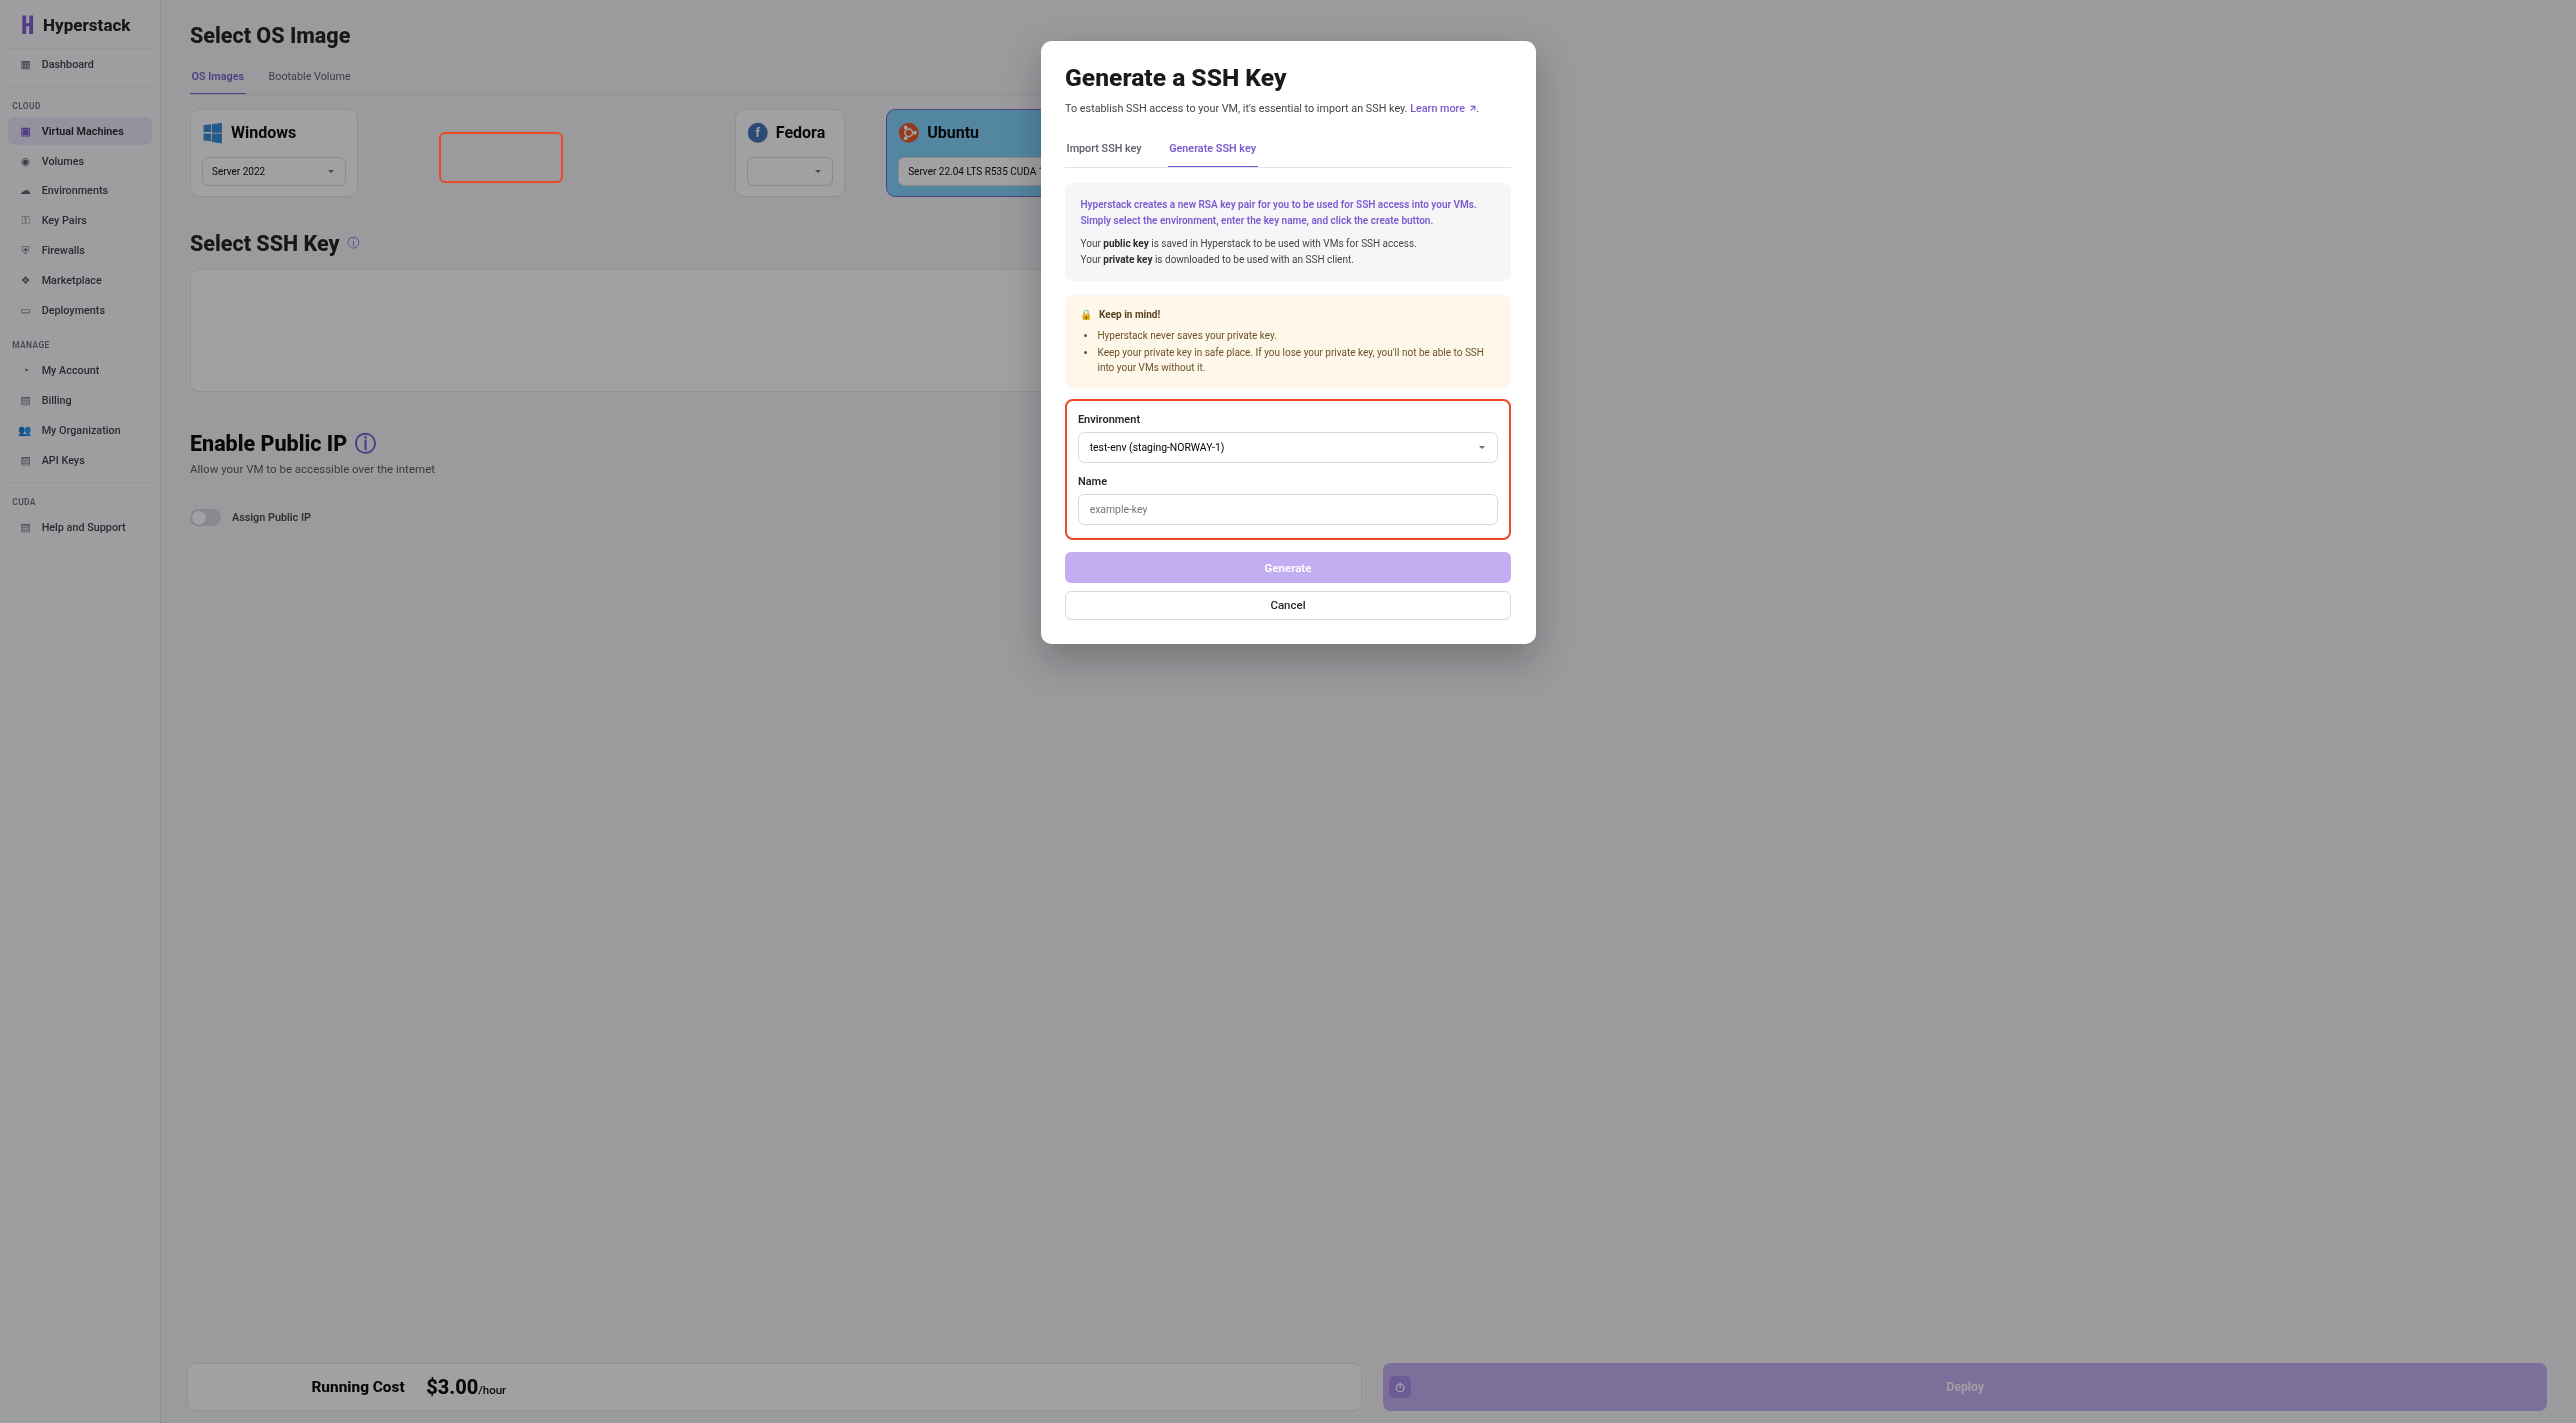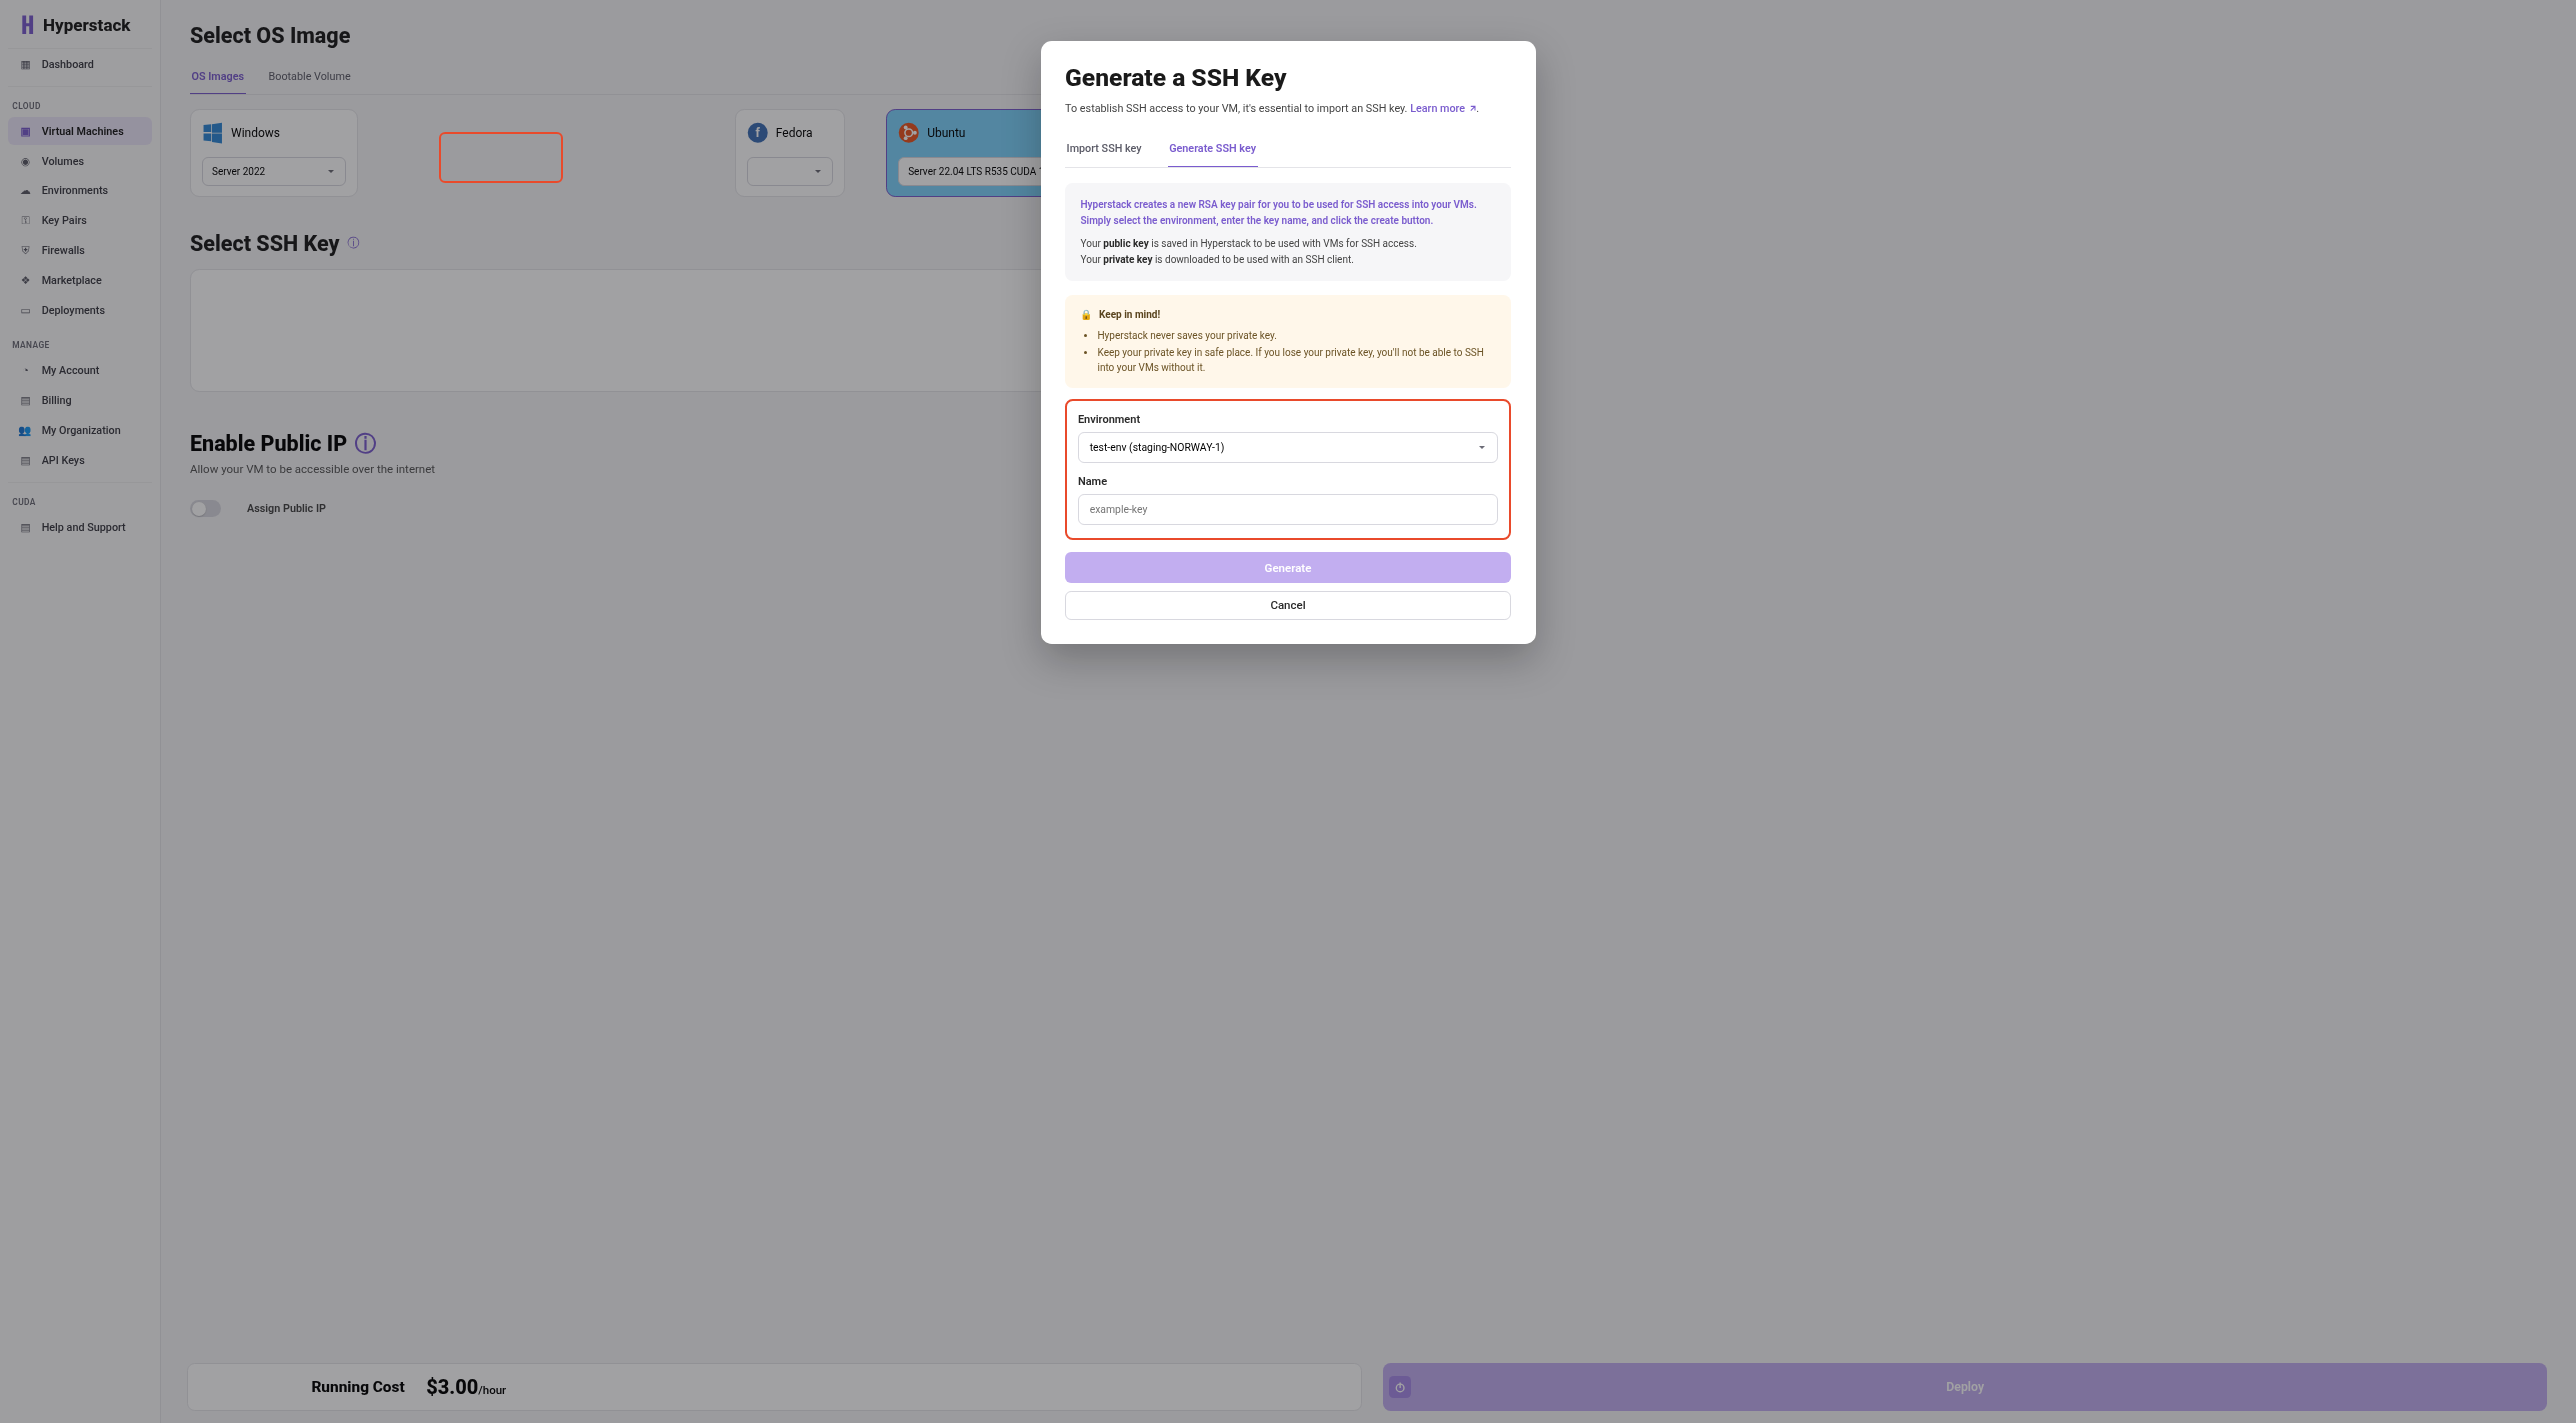--- a/index.html
+++ b/index.html
@@ -25,31 +25,31 @@
 .tabs-row { display: flex; gap: 21.5px; border-bottom: 0.8px solid #e4e4e8; margin-bottom: 14px; }
 .tab { padding: 7.7px 1.5px 10.8px; font-size: 10.8px; color: #5a5a66; cursor: pointer; }
 .tab.active { color: #7a5cce; font-weight: 600; border-bottom: 1.5px solid #7a5cce; }
 
 .os-grid { display: flex; gap: 15.4px; }
 .os-card { flex: 1; background: #fff; border: 0.8px solid #e4e4e8; border-radius: 9.2px; padding: 10.8px; }
 .os-card.spacer { background: transparent; border: none; }
 .os-card.selected { border: 1.5px solid #7a5cce; background: #7dd3fc; margin-left: 26px; }
 .os-head { display: flex; align-items: center; gap: 7.7px; margin-bottom: 12.3px; }
 .os-head .os-ico { width: 21.5px; height: 23px; display: flex; align-items: center; justify-content: center; }
-.os-name { font-size: 12px; font-weight: 400; }
+.os-name { font-size: 16px; font-weight: 700; }
 .os-select { width: 100%; height: 29px; border: 0.8px solid #d8d8df; border-radius: 6.1px; background: #fff; padding: 0 28px 0 9.2px; font-size: 10px; position: relative; display: flex; align-items: center; overflow: hidden; white-space: nowrap; text-overflow: ellipsis; }
 .os-select::after { content: ""; position: absolute; right: 10.8px; top: 12.3px; border: 3.8px solid transparent; border-top-color: #6b6b76; }
 
 .ssh-title-row { display: flex; align-items: center; gap: 7.7px; margin-top: 34px; }
 .info-ico { color: #7a5cce; }
 .ssh-placeholder { height: 123px; background: #fff; border: 0.8px solid #e4e4e8; border-radius: 9.2px; margin-top: 12.3px; }
 
 .enable-title { font-size: 21.5px; font-weight: 800; margin-top: 37px; display: flex; align-items: center; gap: 7.7px; }
 .enable-sub { font-size: 11.5px; color: #555; margin-top: 4.6px; }
-.toggle-row { display: flex; align-items: center; gap: 26px; margin-top: 24px; }
+.toggle-row { display: flex; align-items: center; gap: 11px; margin-top: 33px; }
 .toggle { width: 31px; height: 17px; border-radius: 8.4px; background: #d8d8df; position: relative; cursor: pointer; }
 .toggle::after { content: ""; position: absolute; width: 14px; height: 14px; border-radius: 50%; background: #fff; top: 1.5px; left: 1.5px; box-shadow: 0 0.8px 1.5px rgba(0,0,0,0.2); }
 .toggle-label { font-size: 10.8px; font-weight: 600; color: #444; }
 
 
 .footer { position: fixed; bottom: 12.3px; left: 187px; right: 29px; display: flex; gap: 21.5px; }
 .cost-box { flex: 1; background: #fff; border: 0.8px solid #e4e4e8; border-radius: 7.7px; padding: 10.8px 15.4px; display: flex; align-items: center; gap: 21.5px; }
 .cost-label { font-size: 15.4px; font-weight: 800; margin-left: 108px; }
 .cost-val { font-size: 20px; font-weight: 800; }
 .cost-unit { font-size: 11.5px; font-weight: 500; }

